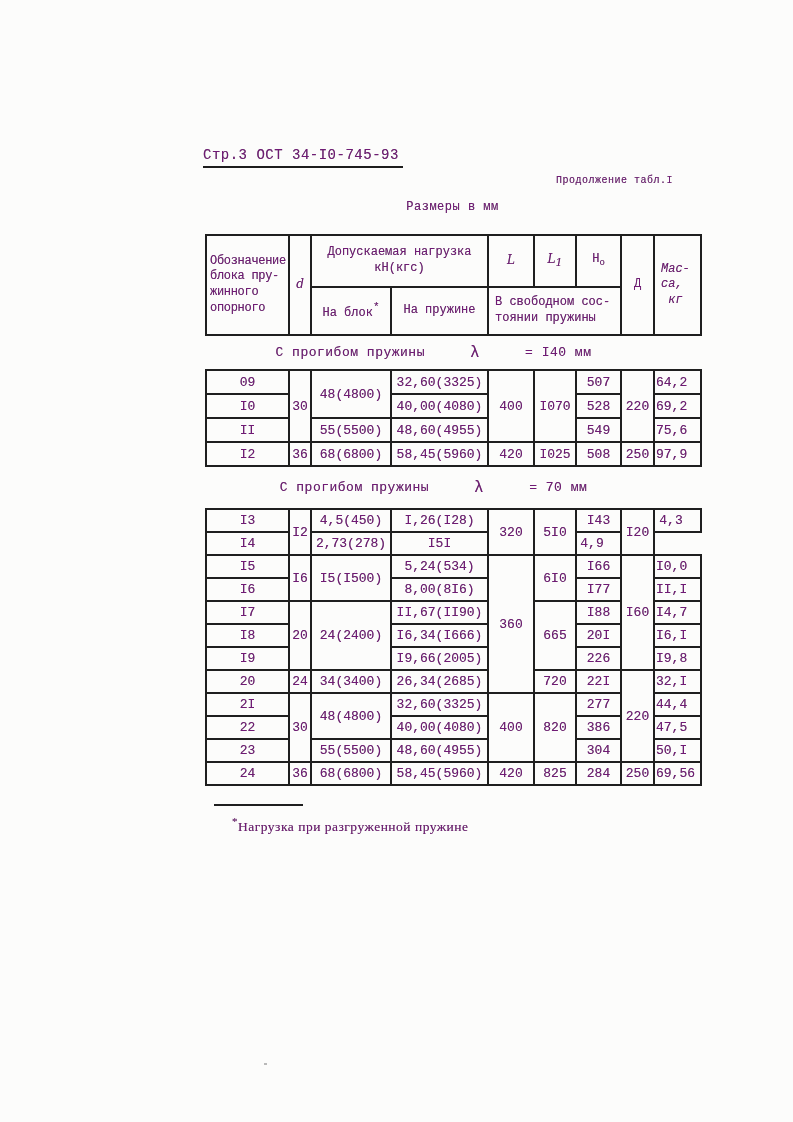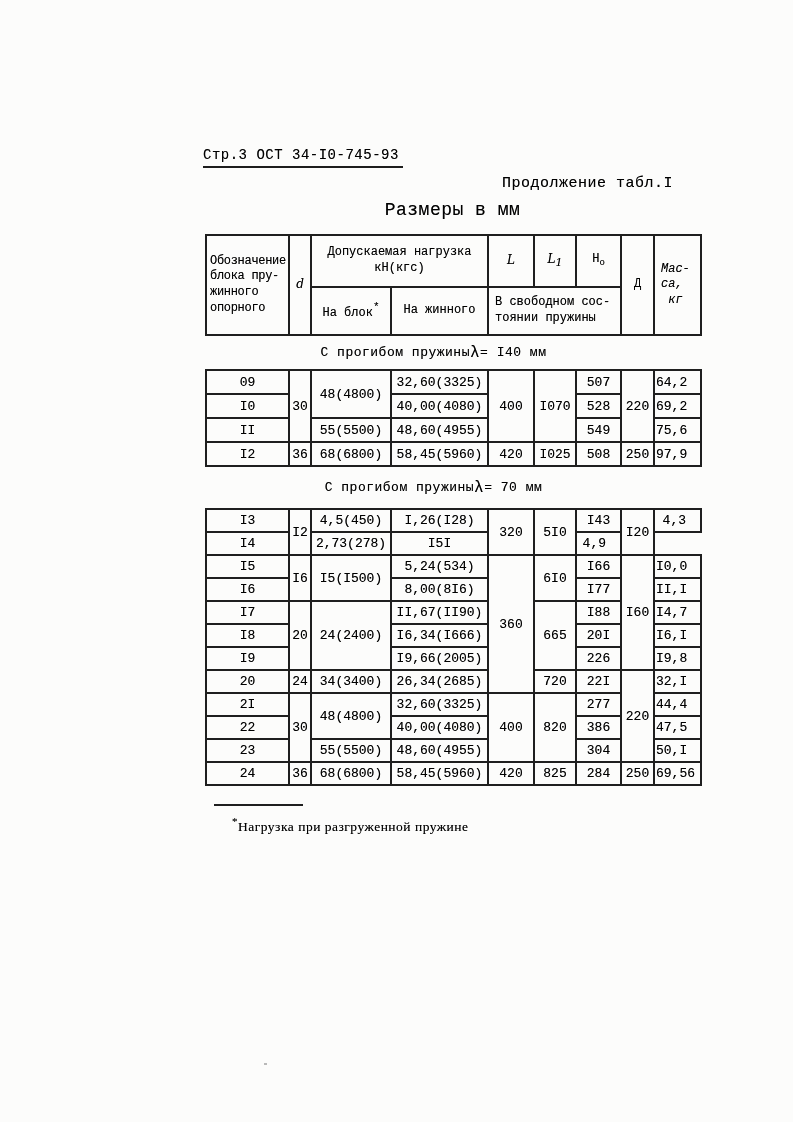--- a/index.html
+++ b/index.html
@@ -1,36 +1,36 @@
 <!DOCTYPE html>
 <html><head>
 <meta charset="utf-8">
 <style>
   html,body{margin:0;padding:0;background:#ffffff;}
   .page{
     position:relative;
     width:793px;height:1122px;
     background:#fcfcfb;
     font-family:"Liberation Mono","DejaVu Sans Mono",monospace;
-    color:#000000;
+    color:#701a75;
     overflow:hidden;
     text-shadow:0 0 .5px rgba(40,40,40,.55);
   }
   .hdr-left{
     position:absolute;left:203px;top:147px;
     font-size:14px;letter-spacing:.5px;
     border-bottom:2px solid #1d1d1d;padding:0 4px 3px 0;
   }
   .hdr-right{
     position:absolute;left:400px;top:175px;width:273px;
-    font-size:15px;text-align:right;letter-spacing:.5px;
+    font-size:10px;text-align:right;letter-spacing:.5px;
   }
   .units-note{
     position:absolute;left:205px;top:200px;width:495px;
-    font-size:18px;text-align:center;letter-spacing:.5px;font-family:Liberation Mono, monospace;
+    font-size:12px;text-align:center;letter-spacing:.5px;font-family:Liberation Mono, monospace;
   }
   .tbl-wrap{position:absolute;left:205px;top:234px;width:495px;}
   table{border-collapse:collapse;table-layout:fixed;width:495px;border-radius:6px;}
   td{
     border:2px solid #1f1f1f;
     font-size:13px;text-align:center;vertical-align:middle;
     padding:0 1px;overflow:hidden;
   }
   
   col.c1{width:83px}col.c2{width:22px}col.c3{width:80px}col.c4{width:97px}
@@ -46,29 +46,29 @@
   .cell-bigL{font-family:"DejaVu Serif","Liberation Serif",serif;font-size:19px;font-style:italic;}
   .cell-bigL sub{font-size:11px;}
   .cell-d{font-family:"DejaVu Serif","Liberation Serif",serif;font-size:16px;font-style:italic;}
   .cell-h0{font-size:13px;}
   .cell-h0 sub{font-size:9px;}
   sup.star{font-size:11px;position:relative;top:-1px;}
   
   .section-title{
     width:495px;text-align:center;font-size:13px;letter-spacing:.5px;
     display:flex;align-items:center;justify-content:center;
-    padding-right:38px;box-sizing:border-box;
+    padding-right:38px;box-sizing:border-box;gap:45px;
   }
   .section-title .lambda{font-size:16px;}
   .st1{height:33px;}
   .st2{height:41px;}
   
   .data-table td{height:21px;}
   .data-table.s1 td{height:22px;}
-  .data-table td:last-child{text-align:right;padding-right:14px;}
+  .data-table td:last-child{padding-right:14px;}
   
   .footnote-rule{position:absolute;left:214px;top:804px;width:89px;height:2px;background:#1f1f1f;}
   .footnote{position:absolute;left:232px;top:815px;font-size:13.5px;letter-spacing:.5px;font-family:Liberation Serif, serif;}
   .footnote sup{font-size:11px;}
   .speck{position:absolute;left:264px;top:1063px;width:3px;height:2px;background:#b9b9b9;}
 </style>
 </head>
 <body>
 
 <div class="page">
@@ -103,21 +103,21 @@
           <td class="cell-bigL">L</td>
           <td class="cell-bigL"><span>L</span><sub>1</sub></td>
           <td class="cell-h0"><span>Н</span><sub>о</sub></td>
           <td rowspan="2">Д</td>
           <td rowspan="2" class="cell-mass">Мас-
 са,
  кг</td>
         </tr>
         <tr>
           <td><span>На блок</span><sup class="star">*</sup></td>
-          <td>На жинного</td>
+          <td>На пружине</td>
           <td colspan="3" class="cell-free">В свободном сос-
 тоянии пружины</td>
         </tr>
       </tbody>
     </table>
 
     <div class="section-title st1">
         <span>С прогибом пружины </span>
         <span class="lambda">λ</span>
         <span> = I40 мм</span>

